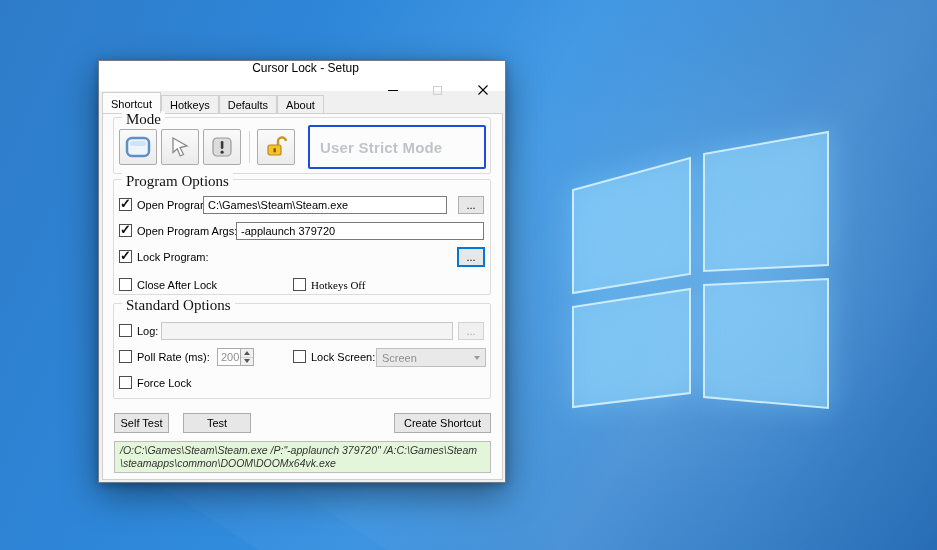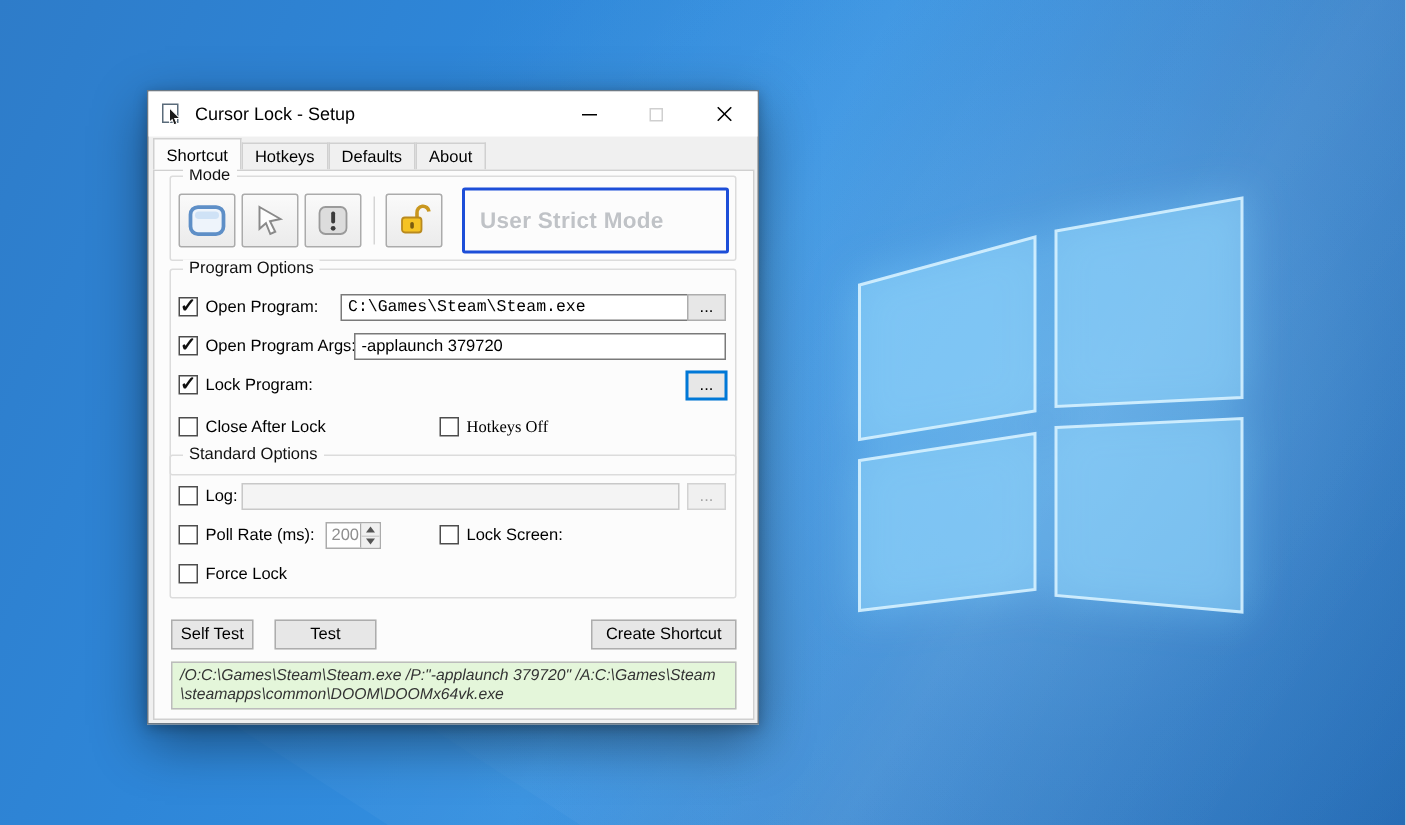--- a/index.html
+++ b/index.html
@@ -22,37 +22,37 @@
   .winlogo { position:absolute; left:540px; top:110px;
     filter: drop-shadow(0 0 14px rgba(130,210,255,.75)); }
 
   
   .window {
     position:absolute; left:98px; top:60px; width:408px; height:423px;
     background:#f0f0f0; border:1px solid #6e7a85;
     box-shadow: 0 12px 34px rgba(0,0,0,.42), 0 2px 8px rgba(0,0,0,.25);
     font-size:11px; color:#000;
   }
-  .titlebar { position:absolute; left:0; top:0; width:100%; height:30px; background:#ffffff; display:flex; align-items:center; }
+  .titlebar { position:absolute; left:0; top:0; width:100%; height:30px; background:#ffffff; display:flex; align-items:center;flex-direction:column; }
   .titlebar .appicon { margin-left:8px; }
   .titlebar .title { margin-left:7px; font-size:12px; color:#000; }
   .caption-buttons { margin-left:auto; display:flex; height:30px; }
   .cap-btn { width:45px; height:30px; display:flex; align-items:center; justify-content:center; }
   .minbar { display:block; width:10px; height:1px; background:#000; }
   .maxbox { display:block; width:9px; height:9px; border:1px solid #cfcfcf; }
 
   
   .tabstrip { position:absolute; left:3px; top:33px; width:401px; height:19px; display:flex; align-items:flex-end; }
   .tab { padding:3px 8px 2px 8px; border:1px solid #d0d0d0; border-bottom:none; background:#f0f0f0; height:18px; margin-right:0; position:relative; }
   .tab.active { background:#fcfcfc; height:21px; padding-top:5px; z-index:3; }
   .tabpage { position:absolute; left:3px; top:52px; width:401px; height:367px; background:#fcfcfc; border:1px solid #d0d0d0; z-index:1; }
 
   
   .group { position:absolute; border:1px solid #dcdcdc; border-radius:2px; z-index:2; }
-  .group > .legend { position:absolute; top:-7px; left:8px; background:#fcfcfc; padding:0 4px; font-size:11px; color:#111; }
+  .group > .legend { position:absolute; top:-7px; left:8px; background:#fcfcfc; padding:0 4px; font-size:15px; color:#111;font-family:Liberation Serif, serif; }
 
   
   .check { position:absolute; display:inline-flex; align-items:center; z-index:3; cursor:default; }
   .check .box { width:13px; height:13px; background:#fff; border:1px solid #4d4d4d; position:relative; flex:none; }
   .check .box.checked::after { content:"✓"; position:absolute; left:0px; top:-3px; font-size:13px; font-weight:bold; color:#101010; }
   .check .lbl { margin-left:5px; white-space:nowrap; }
 
   .tbx { position:absolute; height:18px; border:1px solid #7a7a7a; background:#fff; font-size:11px; font-family:"Liberation Sans",sans-serif; padding:1px 4px; z-index:3; white-space:nowrap; overflow:hidden; }
   .tbx.disabled { background:#f4f4f4; border-color:#c8c8c8; }
 
@@ -154,29 +154,29 @@
       <svg width="24" height="24" viewBox="0 0 24 24">
         <path d="M14 10 V7 a4 4 0 0 1 8 -1" fill="none" stroke="#c9971f" stroke-width="2.4"></path>
         <rect x="4" y="10" width="13" height="10" rx="2" fill="#f5c324" stroke="#b98a1e" stroke-width="1.2"></rect>
         <rect x="9.5" y="13" width="2.4" height="4.5" rx="1.2" fill="#7a5c10"></rect>
       </svg>
     </div>
     <div class="modepanel" style="left:209px; top:64px; width:178px; height:44px;">
       <span class="modetext">User Strict Mode</span>
     </div>
 
-    <div class="group" style="left:14px; top:118px; width:378px; height:138px;">
+    <div class="group" style="left:14px; top:118px; width:378px; height:116px;">
       <span class="legend">Program Options</span>
     </div>
 
     <label class="check" style="left:20px; top:137px;">
       <span class="box checked"></span>
       <span class="lbl">Open Program:</span>
     </label>
-    <input class="tbx" style="left: 128px; top: 135px; width: 244px; font-family: Liberation Mono, monospace;" value="C:\Games\Steam\Steam.exe">
+    <input class="tbx" style="left: 104px; top: 135px; width: 244px;" value="C:\Games\Steam\Steam.exe">
     <div class="btn small" style="left:359px; top:135px;">...</div>
 
     <label class="check" style="left:20px; top:163px;">
       <span class="box checked"></span>
       <span class="lbl">Open Program Args:</span>
     </label>
     <input class="tbx" style="left: 137px; top: 161px; width: 248px;" value="-applaunch 379720">
 
     <label class="check" style="left:20px; top:189px;">
       <span class="box checked"></span>
@@ -217,20 +217,26 @@
         <div class="sp">
             <span class="tri-dn"></span>
           </div>
       </div>
     </div>
 
     <label class="check" style="left:194px; top:289px;">
       <span class="box"></span>
       <span class="lbl">Lock Screen:</span>
     </label>
+    <div class="combo" style="left:277px; top:287px; width:110px;">
+      <span class="sel">Screen</span>
+      <span class="drop">
+          <span class="tri-dn" style="border-top-color:#9a9a9a;"></span>
+        </span>
+    </div>
 
     <label class="check" style="left:20px; top:315px;">
       <span class="box"></span>
       <span class="lbl">Force Lock</span>
     </label>
 
     <div class="btn" style="left:15px; top:352px; width:55px; height:20px;">Self Test</div>
     <div class="btn" style="left:84px; top:352px; width:68px; height:20px;">Test</div>
     <div class="btn" style="left:295px; top:352px; width:97px; height:20px;">Create Shortcut</div>
 

